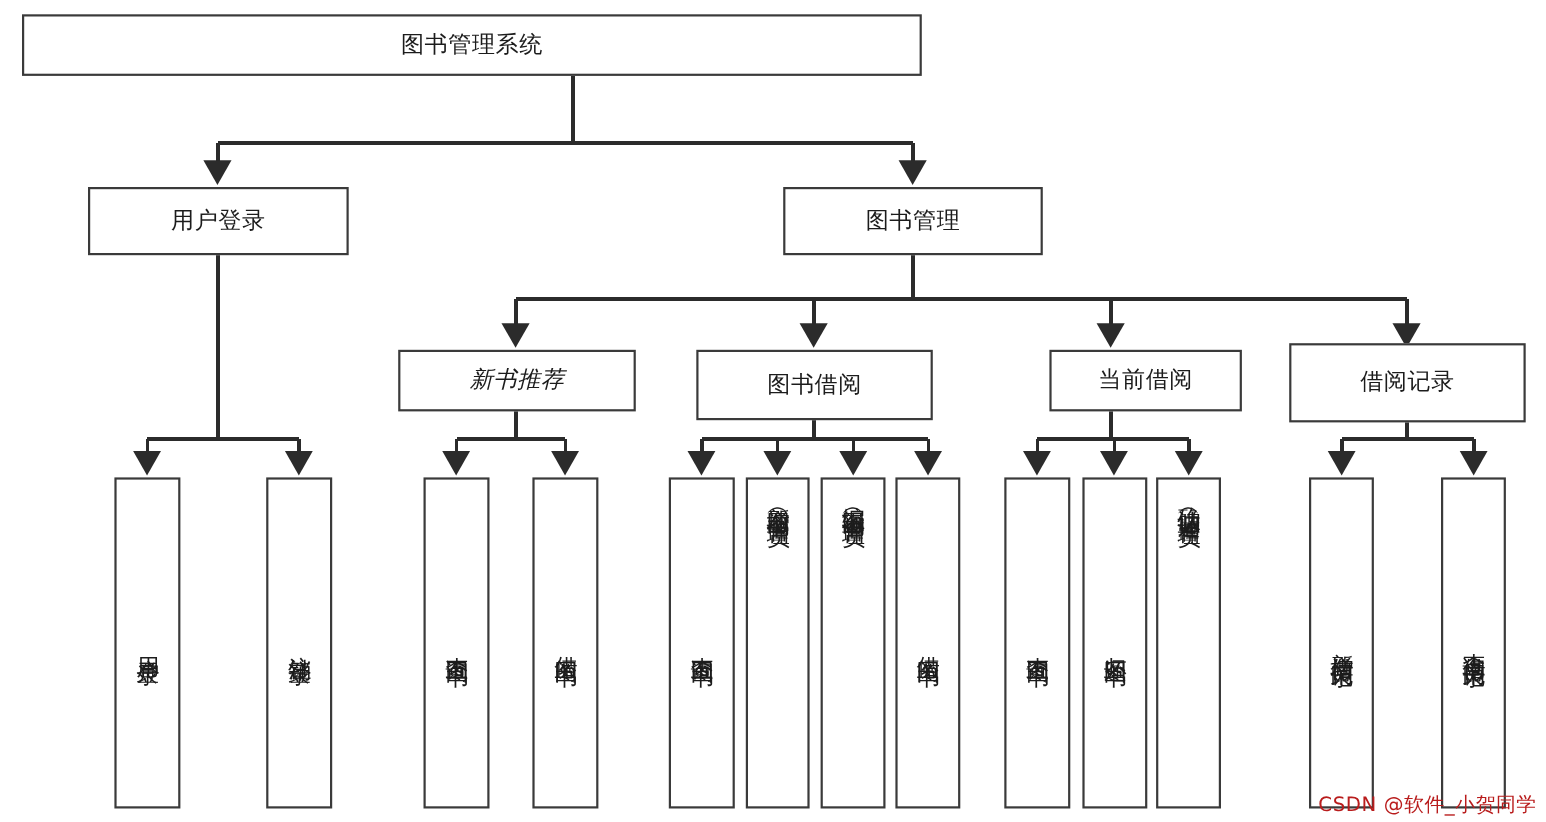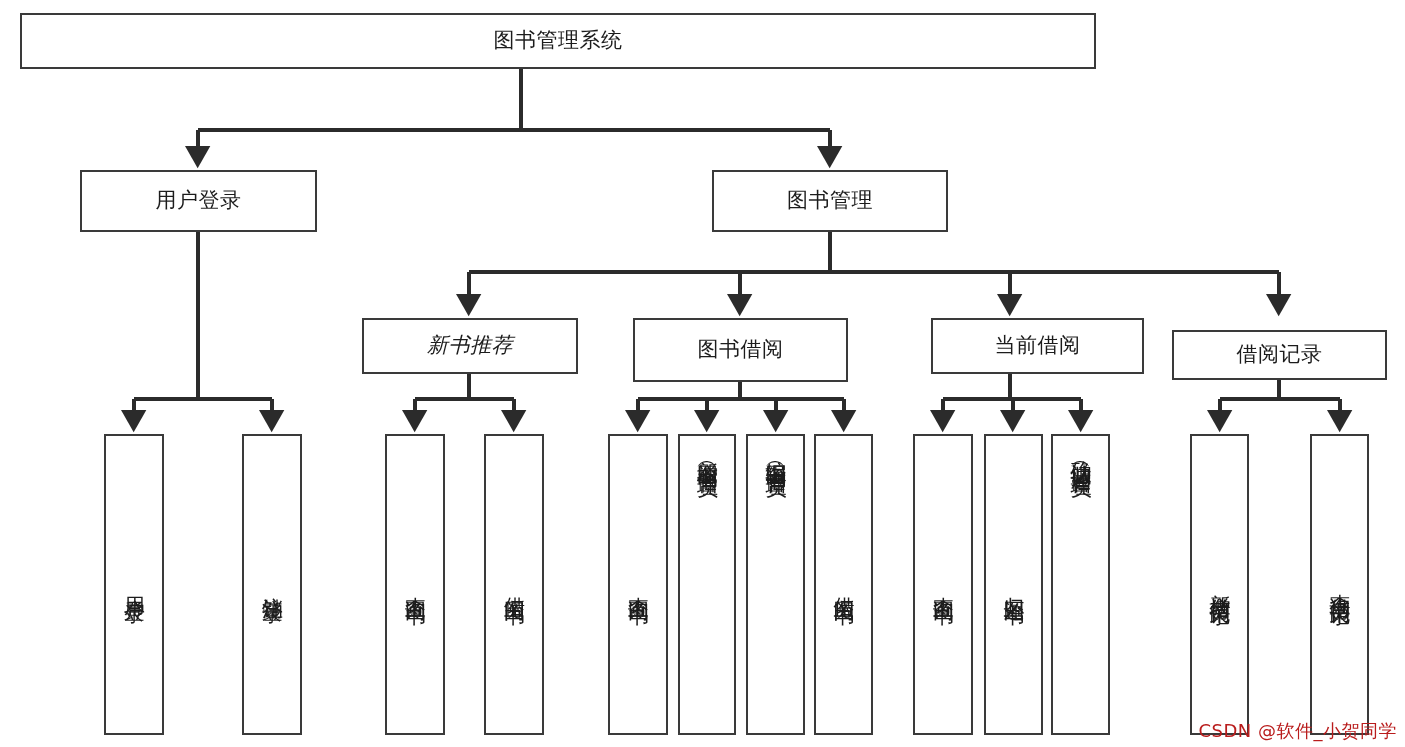--- a/index.html
+++ b/index.html
@@ -123,41 +123,41 @@
       <path d="M1013,399 L1013,420" marker-end="url(#arrow)"></path>
       <path d="M1081,399 L1081,420" marker-end="url(#arrow)"></path>
 
       <path d="M1279,374 L1279,399"></path>
       <path d="M1220,399 L1340,399"></path>
       <path d="M1220,399 L1220,420" marker-end="url(#arrow)"></path>
       <path d="M1340,399 L1340,420" marker-end="url(#arrow)"></path>
     </g>
   </svg>
 
-  <div class="node horiz" style="left:20px; top:13px; width:1076px; height:56px;">
+  <div class="node horiz" style="left:20px; top:13px; width:818px; height:56px;">
     <span class="label">图书管理系统</span>
   </div>
 
   <div class="node horiz" style="left:80px; top:170px; width:237px; height:62px;">
     <span class="label">用户登录</span>
   </div>
   <div class="node horiz" style="left:712px; top:170px; width:236px; height:62px;">
     <span class="label">图书管理</span>
   </div>
 
   <div class="node horiz" style="left:362px; top:318px; width:216px; height:56px;font-style:italic;">
     <span class="label">新书推荐</span>
   </div>
   <div class="node horiz" style="left:633px; top:318px; width:215px; height:64px;">
     <span class="label">图书借阅</span>
   </div>
-  <div class="node horiz" style="left:931px; top:318px; width:213px; height:56px;">
+  <div class="node horiz" style="left:954px; top:318px; width:175px; height:56px;">
     <span class="label">当前借阅</span>
   </div>
-  <div class="node horiz" style="left:1172px; top:330px; width:215px; height:50px;">
+  <div class="node horiz" style="left:1172px; top:312px; width:215px; height:72px;">
     <span class="label">借阅记录</span>
   </div>
 
   <div class="node vert centered" style="left:104px; top:434px; width:60px; height:301px;">
     <span class="label">用户登录</span>
   </div>
   <div class="node vert centered" style="left:242px; top:434px; width:60px; height:301px;">
     <span class="label">注销登录</span>
   </div>
   <div class="node vert centered" style="left:385px; top:434px; width:60px; height:301px;">

